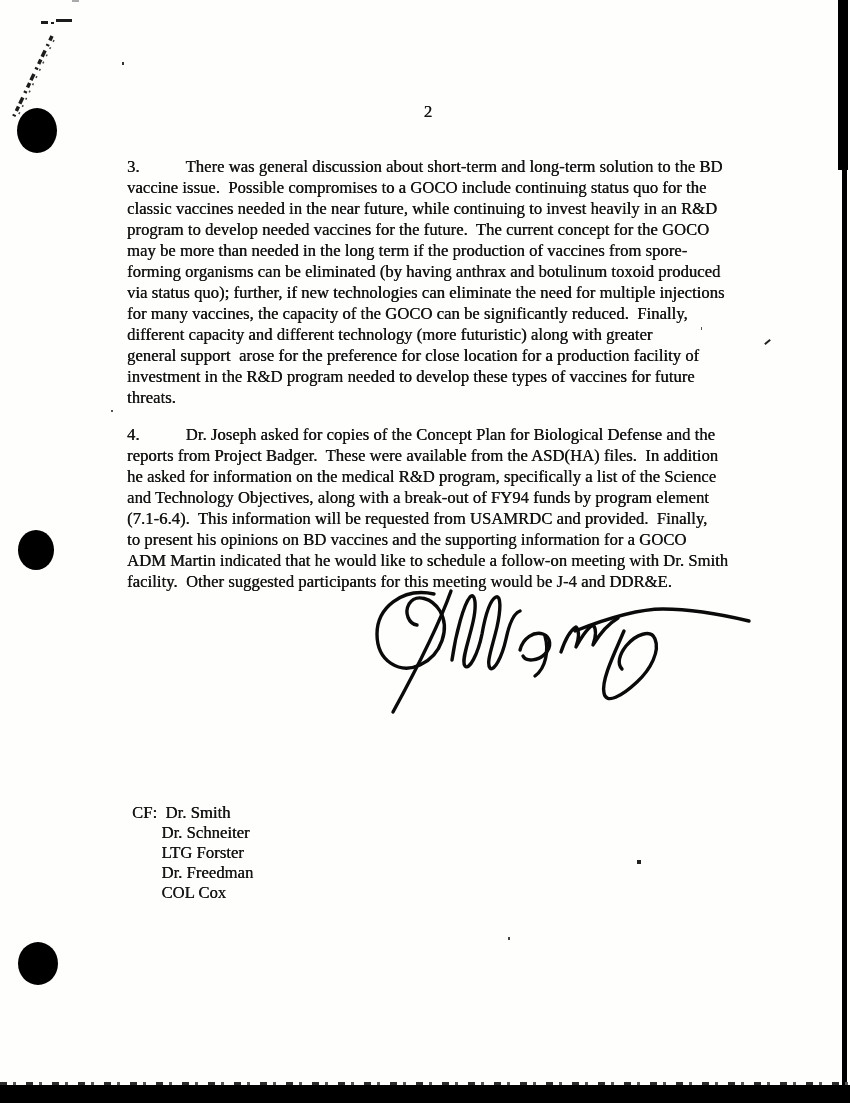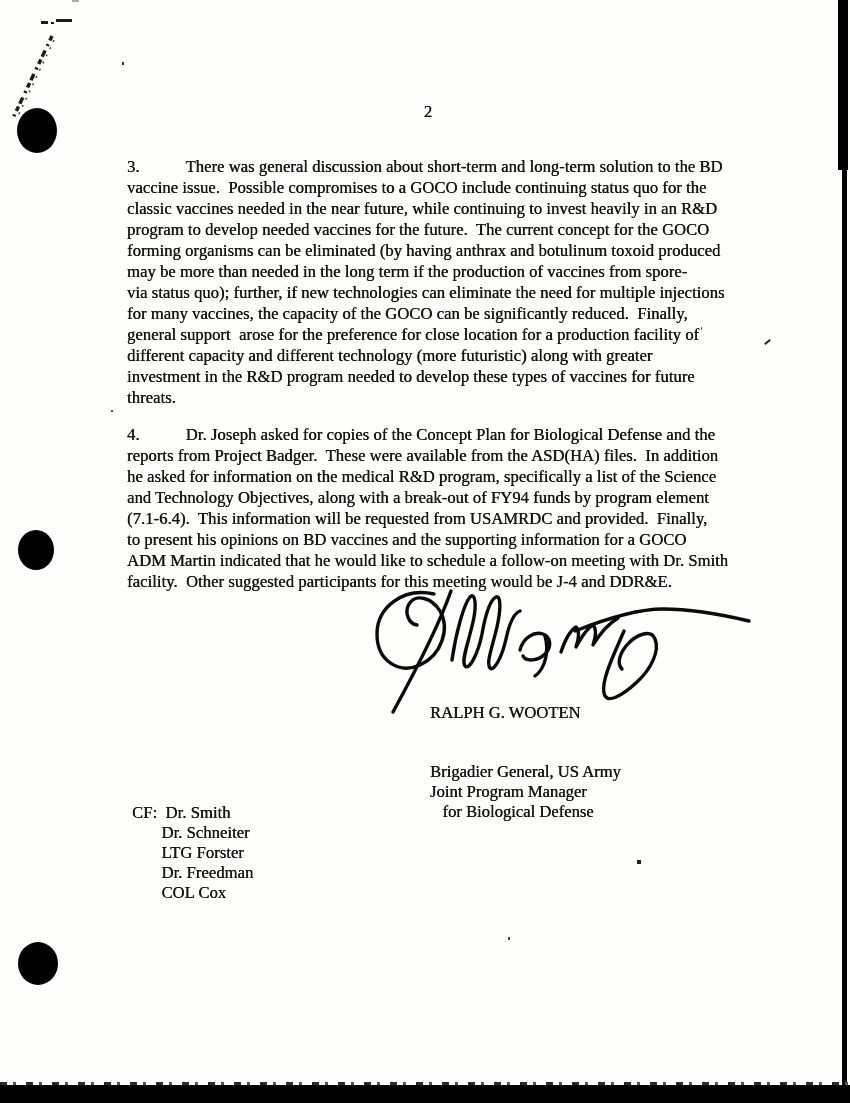--- a/index.html
+++ b/index.html
@@ -55,26 +55,26 @@
 
 <div class="page">
 
   <div class="pg-num">2</div>
 
   <div class="para para3">
       <div class="line">3.           There was general discussion about short-term and long-term solution to the BD</div>
       <div class="line">vaccine issue.  Possible compromises to a GOCO include continuing status quo for the</div>
       <div class="line">classic vaccines needed in the near future, while continuing to invest heavily in an R&amp;D</div>
       <div class="line">program to develop needed vaccines for the future.  The current concept for the GOCO</div>
+      <div class="line">may be more than needed in the long term if the production of vaccines from spore-</div>
       <div class="line">forming organisms can be eliminated (by having anthrax and botulinum toxoid produced</div>
-      <div class="line">may be more than needed in the long term if the production of vaccines from spore-</div>
       <div class="line">via status quo); further, if new technologies can eliminate the need for multiple injections</div>
       <div class="line">for many vaccines, the capacity of the GOCO can be significantly reduced.  Finally,</div>
+      <div class="line">different capacity and different technology (more futuristic) along with greater</div>
       <div class="line">general support  arose for the preference for close location for a production facility of</div>
-      <div class="line">different capacity and different technology (more futuristic) along with greater</div>
       <div class="line">investment in the R&amp;D program needed to develop these types of vaccines for future</div>
       <div class="line">threats.</div>
     </div>
   <div class="para para4">
       <div class="line">4.           Dr. Joseph asked for copies of the Concept Plan for Biological Defense and the</div>
       <div class="line">reports from Project Badger.  These were available from the ASD(HA) files.  In addition</div>
       <div class="line">he asked for information on the medical R&amp;D program, specifically a list of the Science</div>
       <div class="line">and Technology Objectives, along with a break-out of FY94 funds by program element</div>
       <div class="line">(7.1-6.4).  This information will be requested from USAMRDC and provided.  Finally,</div>
       <div class="line">to present his opinions on BD vaccines and the supporting information for a GOCO</div>
@@ -88,24 +88,20 @@
       <path d="M83,7 C72,38 48,86 25,128"></path>
       <path d="M84,76 C88,48 96,20 102,13 C107,8 109,20 105,38 C100,60 93,77 97,82 C101,87 110,70 114,50 C117,33 122,16 128,13 C133,11 133,25 129,43 C124,64 118,79 122,84 C126,88 134,73 138,55 C141,41 146,29 152,27"></path>
       <path d="M152,66 C155,54 166,47 175,50 C183,53 184,63 177,70 C170,77 158,78 155,72"></path>
       <path d="M177,52 C181,66 178,84 167,92"></path>
       <path d="M193,68 C197,56 203,46 208,43 C212,47 210,57 208,63 C213,54 219,44 225,41 C229,45 227,55 225,61 C231,51 240,40 250,34"></path>
       <path d="M207,47 C245,32 275,25 295,25 C325,25 356,31 381,37"></path>
       <path d="M256,47 C247,68 233,96 236,109 C238,121 254,112 269,98 C283,85 292,67 287,55 C283,45 268,50 258,62 C251,71 249,80 254,85"></path>
     </g>
   </svg>
 
-  <div class="sigblock">
-    <div class="signame">RALPH G. WOOTEN</div>
-    <div><div class="line">Brigadier General, US Army</div><div class="line">Joint Program Manager</div><div class="line">   for Biological Defense</div></div>
-  </div>
 
   <div class="para cfblock">
       <div class="line">CF:  Dr. Smith</div>
       <div class="line">       Dr. Schneiter</div>
       <div class="line">       LTG Forster</div>
       <div class="line">       Dr. Freedman</div>
       <div class="line">       COL Cox</div>
     </div>
 
   <div class="hole hole1"></div>

